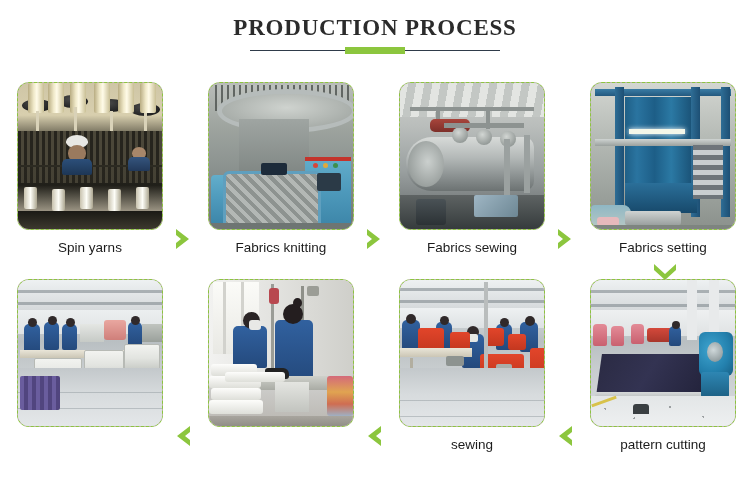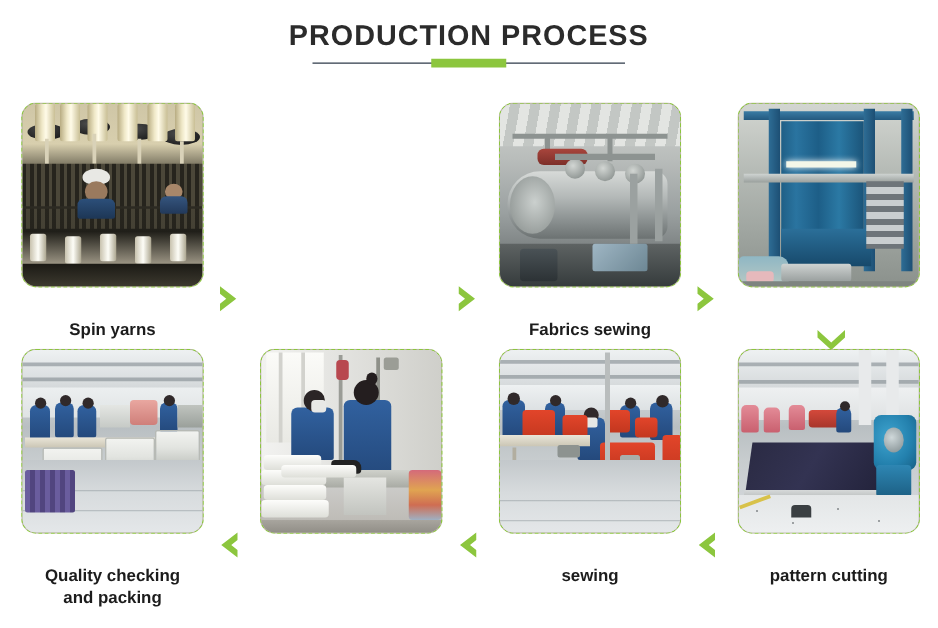--- a/index.html
+++ b/index.html
@@ -22,20 +22,21 @@
     top: 14px;
     width: 750px;
     text-align: center;
   }
   .title-text {
     font-size: 23px;
     font-weight: bold;
     letter-spacing: 0.8px;
     color: #2b2b2b;
     line-height: 28px;
+    font-family: Liberation Serif, serif;
   }
   .title-rule {
     position: relative;
     width: 250px;
     height: 8px;
     margin: 5px auto 0 auto;
   }
   .title-rule .rule-line {
     position: absolute;
     left: 0;
@@ -82,24 +83,24 @@
     position: relative;
     background: #b9b6a2;
   }
   .photo-inner {
     position: absolute;
     left: 0; top: 0;
     width: 100%; height: 100%;
   }
 
   .caption {
-    margin-top: 25px;
+    margin-top: 9px;
     text-align: center;
     font-size: 13.5px;
-    font-weight: bold;
+    font-weight: normal;
     color: #1c1c1c;
     line-height: 17px;
   }
 
   
   .arrow-h {
     position: absolute;
     width: 26px;
     height: 26px;
     top: 144px;
@@ -432,20 +433,40 @@
         <div class="bobbin" style="left:34px; top:106px;"></div>
         <div class="bobbin" style="left:62px; top:104px;"></div>
         <div class="bobbin" style="left:90px; top:106px;"></div>
         <div class="bobbin" style="left:118px;top:104px;"></div>
         <div class="sc" style="top:128px;height:20px;background:linear-gradient(to bottom,#1b1a15,#403c31);"></div>
       </div>
     </div>
     <div class="caption">Spin yarns</div>
   </div>
 
+  <div class="step step-1">
+    <div class="photo">
+      <div class="photo-inner sc knit-bg">
+        <div class="knit-needles"></div>
+        <div class="knit-ring"></div>
+        <div class="knit-body"></div>
+        <div class="knit-blue" style="left:2px;  top:92px; width:66px; height:50px;"></div>
+        <div class="knit-blue" style="left:96px; top:74px; width:46px; height:70px;"></div>
+        <div class="knit-drum"></div>
+        <div class="knit-panel" style="left:52px; top:80px; width:26px; height:12px;"></div>
+        <div class="knit-panel" style="left:108px;top:90px; width:24px; height:18px; background:#2b3a47;"></div>
+        <div class="sc" style="left:96px;top:74px;width:46px;height:4px;background:#c4342c;"></div>
+        <div class="sc" style="left:104px;top:80px;width:5px;height:5px;border-radius:50%;background:#d6463a;"></div>
+        <div class="sc" style="left:114px;top:80px;width:5px;height:5px;border-radius:50%;background:#e0a93c;"></div>
+        <div class="sc" style="left:124px;top:80px;width:5px;height:5px;border-radius:50%;background:#3e8f4e;"></div>
+        <div class="sc" style="left:0;top:140px;width:100%;height:8px;background:#6e7573;"></div>
+      </div>
+    </div>
+    <div class="caption">Fabrics knitting</div>
+  </div>
 
   <div class="step step-2">
     <div class="photo">
       <div class="photo-inner sc dye-bg">
         <div class="dye-roof"></div>
         <div class="dye-pipe" style="left:10px; top:24px; width:124px; height:4px;"></div>
         <div class="dye-pipe" style="left:36px; top:26px; width:4px; height:20px;"></div>
         <div class="dye-pipe" style="left:86px; top:26px; width:4px; height:20px;"></div>
         <div class="dye-red"></div>
         <div class="dye-tank"></div>
@@ -475,20 +496,21 @@
         <div class="set-light"></div>
         <div class="set-frame-h" style="top:56px; background:linear-gradient(to bottom,#cfd4d2,#9aa09d);"></div>
         <div class="set-cloth2"></div>
         <div class="set-rolls"></div>
         <div class="set-pile"></div>
         <div class="set-pink"></div>
         <div class="set-bin"></div>
         <div class="sc" style="left:0;top:142px;width:100%;height:6px;background:#7e8480;"></div>
       </div>
     </div>
+    <div class="caption">Fabrics setting</div>
   </div>
 
   <div class="arrow-h ah-0">
     <svg width="26" height="26" viewBox="0 0 26 26">
         <path d="M6 3 L19 13 L6 23 L6 17 L11 13 L6 9 Z" fill="#8cc63e"></path>
       </svg>
   </div>
   <div class="arrow-h ah-1">
     <svg width="26" height="26" viewBox="0 0 26 26">
         <path d="M6 3 L19 13 L6 23 L6 17 L11 13 L6 9 Z" fill="#8cc63e"></path>
@@ -529,24 +551,20 @@
         <div class="sc" style="left:124px;top:44px;width:20px;height:18px;background:linear-gradient(to bottom,#c0c4bf,#9aa09b);"></div>
         <div class="table-top" style="left:2px; top:70px; width:130px; height:8px;"></div>
         <div class="white-bin" style="left:16px; top:78px; width:46px; height:30px;"></div>
         <div class="white-bin" style="left:66px; top:70px; width:38px; height:26px;"></div>
         <div class="white-bin" style="left:106px;top:64px; width:34px; height:24px;"></div>
         <div class="fac-floor"></div>
         <div class="tile-line" style="top:112px;"></div>
         <div class="tile-line" style="top:128px;"></div>
         <div class="purple-crate"></div>
       </div>
-    </div>
-    <div class="caption">
-      <span>Quality checking</span><br>
-      <span>and packing</span>
     </div>
   </div>
 
   <div class="step step-1">
     <div class="photo">
       <div class="photo-inner sc iron-bg">
         <div class="iron-wall"></div>
         <div class="iron-window"></div>
         <div class="sc" style="left:14px;top:2px;width:3px;height:72px;background:#d2d2cd;"></div>
         <div class="sc" style="left:32px;top:2px;width:3px;height:72px;background:#d2d2cd;"></div>

